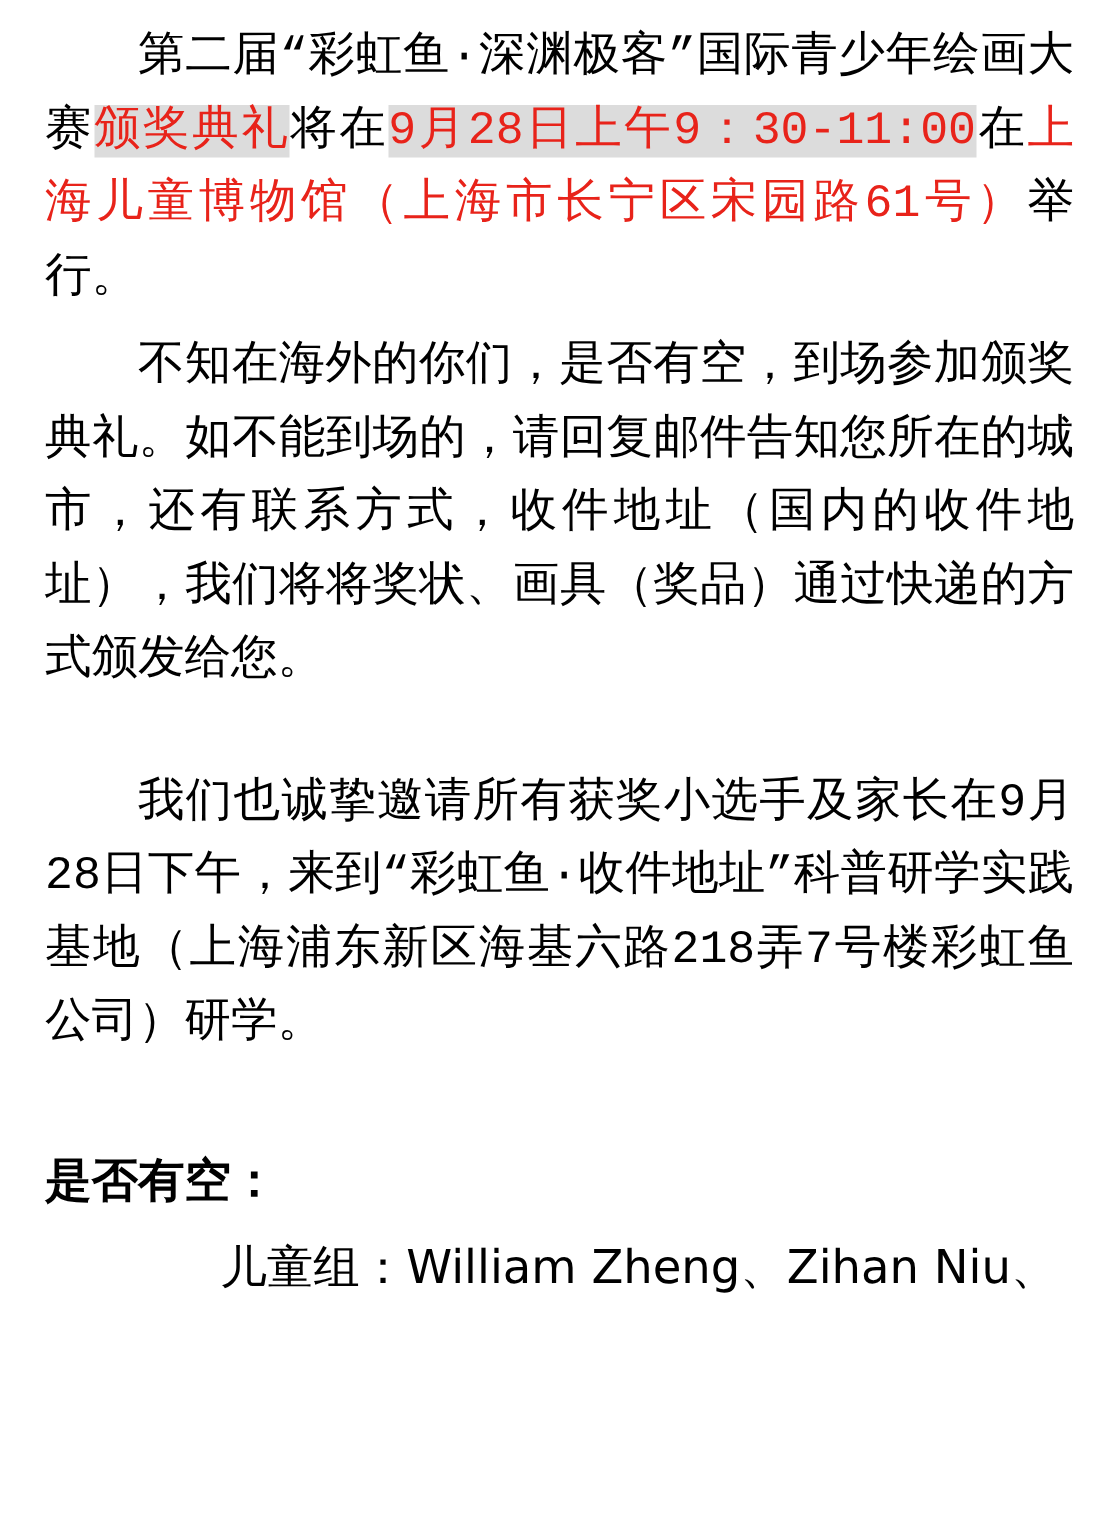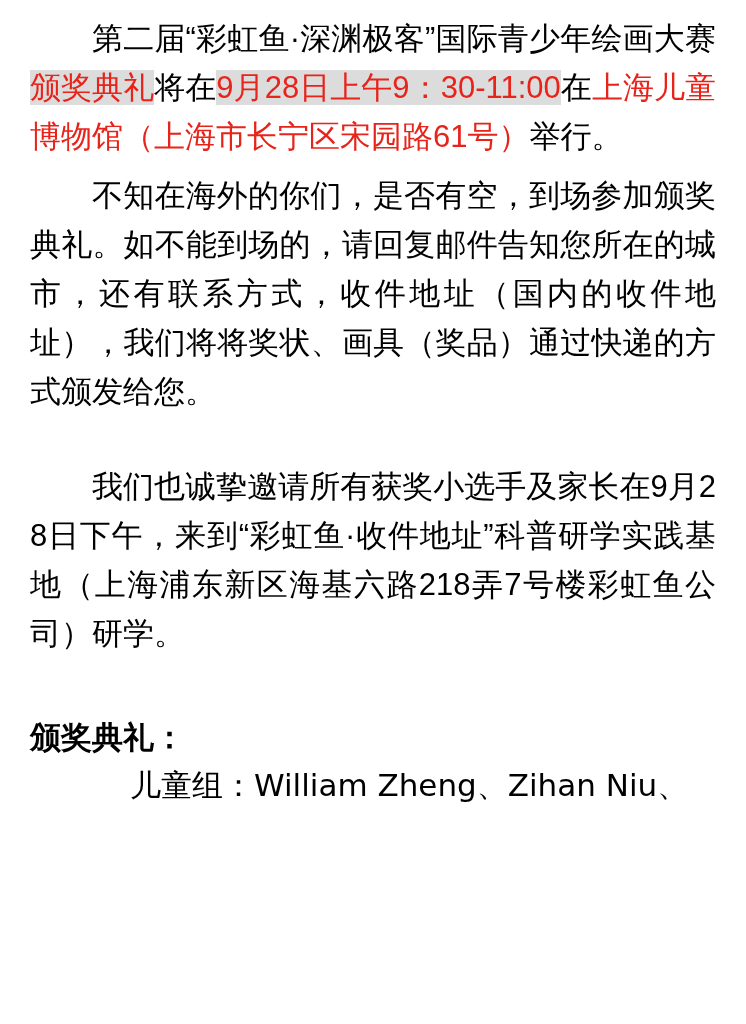--- a/index.html
+++ b/index.html
@@ -24,20 +24,21 @@
   .para {
     font-size: 31px;
     line-height: 49px;
     letter-spacing: 0px;
     text-align: justify;
     margin: 0 0 0 0;
     word-break: break-all;
   }
   .indent {
     text-indent: 62px;
+    font-family: Liberation Mono, monospace;
   }
   .hl-red {
     color: #e8231a;
   }
   .hl-gray-red {
     color: #e8231a;
     background: #dcdcdc;
   }
   .spacer-sm { height: 10px; }
   .spacer-md { height: 46px; }
@@ -51,23 +52,24 @@
   .award-title {
     font-size: 31px;
     line-height: 52px;
     font-weight: bold;
     margin: 0;
     padding-left: 185px;
   }
   .award-line {
     font-size: 31px;
     line-height: 50px;
-    margin: 0;
+    margin: 11px;
     padding-left: 100px;
     white-space: nowrap;
+    text-align: right;
   }
   .latin {
     font-family: "DejaVu Sans", "Liberation Sans", sans-serif;
   }
 </style>
 </head>
 <body>
 
 <div class="page">
 
@@ -78,18 +80,18 @@
   <div class="spacer-sm"></div>
 
   <p class="para indent">不知在海外的你们，是否有空，到场参加颁奖典礼。如不能到场的，请回复邮件告知您所在的城市，还有联系方式，收件地址（国内的收件地址），我们将将奖状、画具（奖品）通过快递的方式颁发给您。</p>
 
   <div class="spacer-md"></div>
 
   <p class="para indent">我们也诚挚邀请所有获奖小选手及家长在9月28日下午，来到“彩虹鱼·收件地址”科普研学实践基地（上海浦东新区海基六路218弄7号楼彩虹鱼公司）研学。</p>
 
   <div class="spacer-lg"></div>
 
-  <p class="bold-head">颁奖典礼：</p>
+  <p class="bold-head">是否有空：</p>
 
 
   <p class="award-line latin">儿童组：William Zheng、Zihan Niu、</p>
 
 </div>
 
 </body></html>

